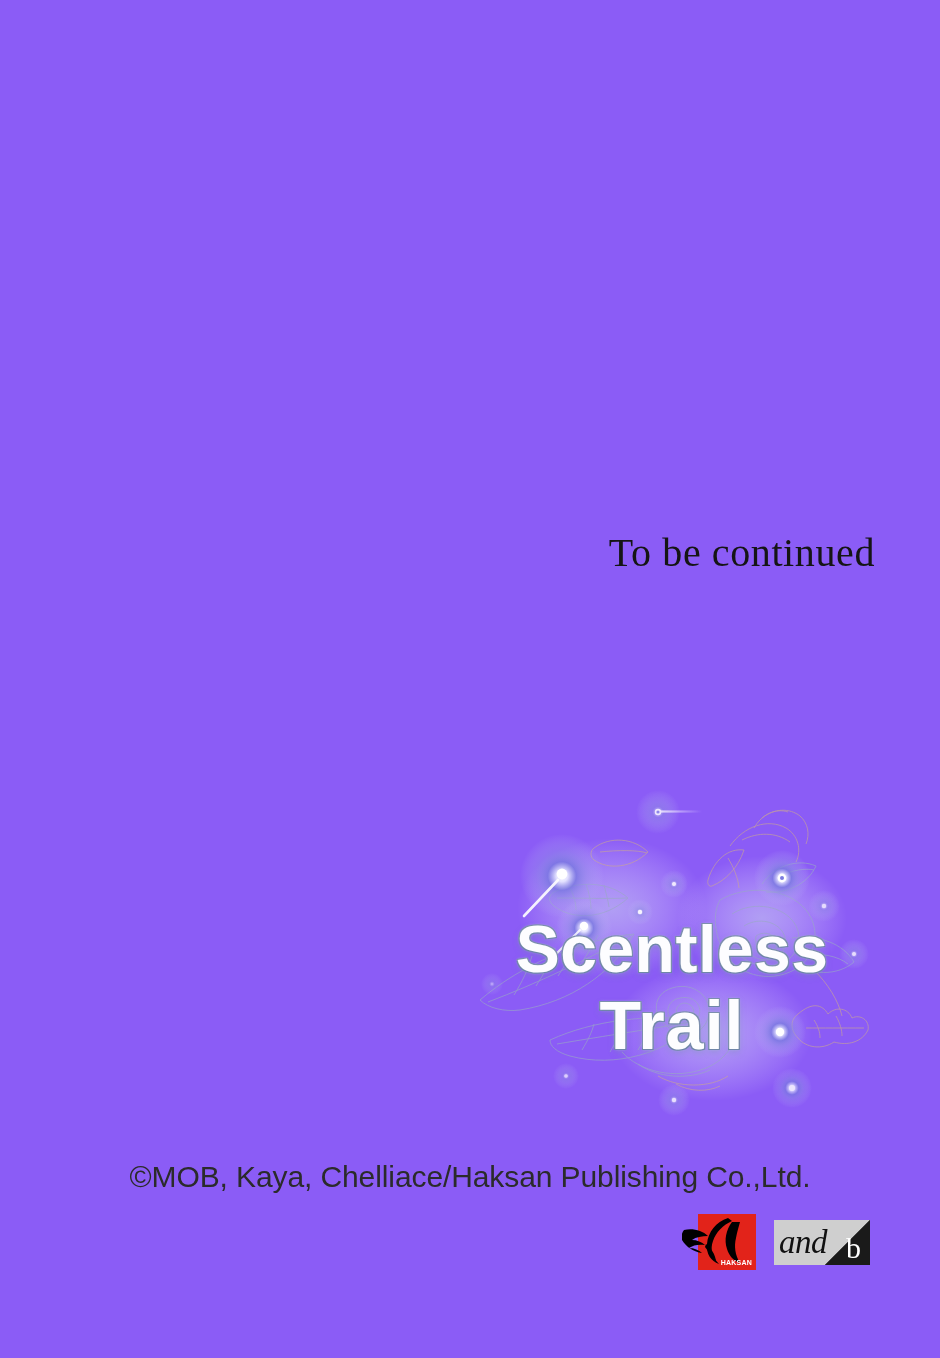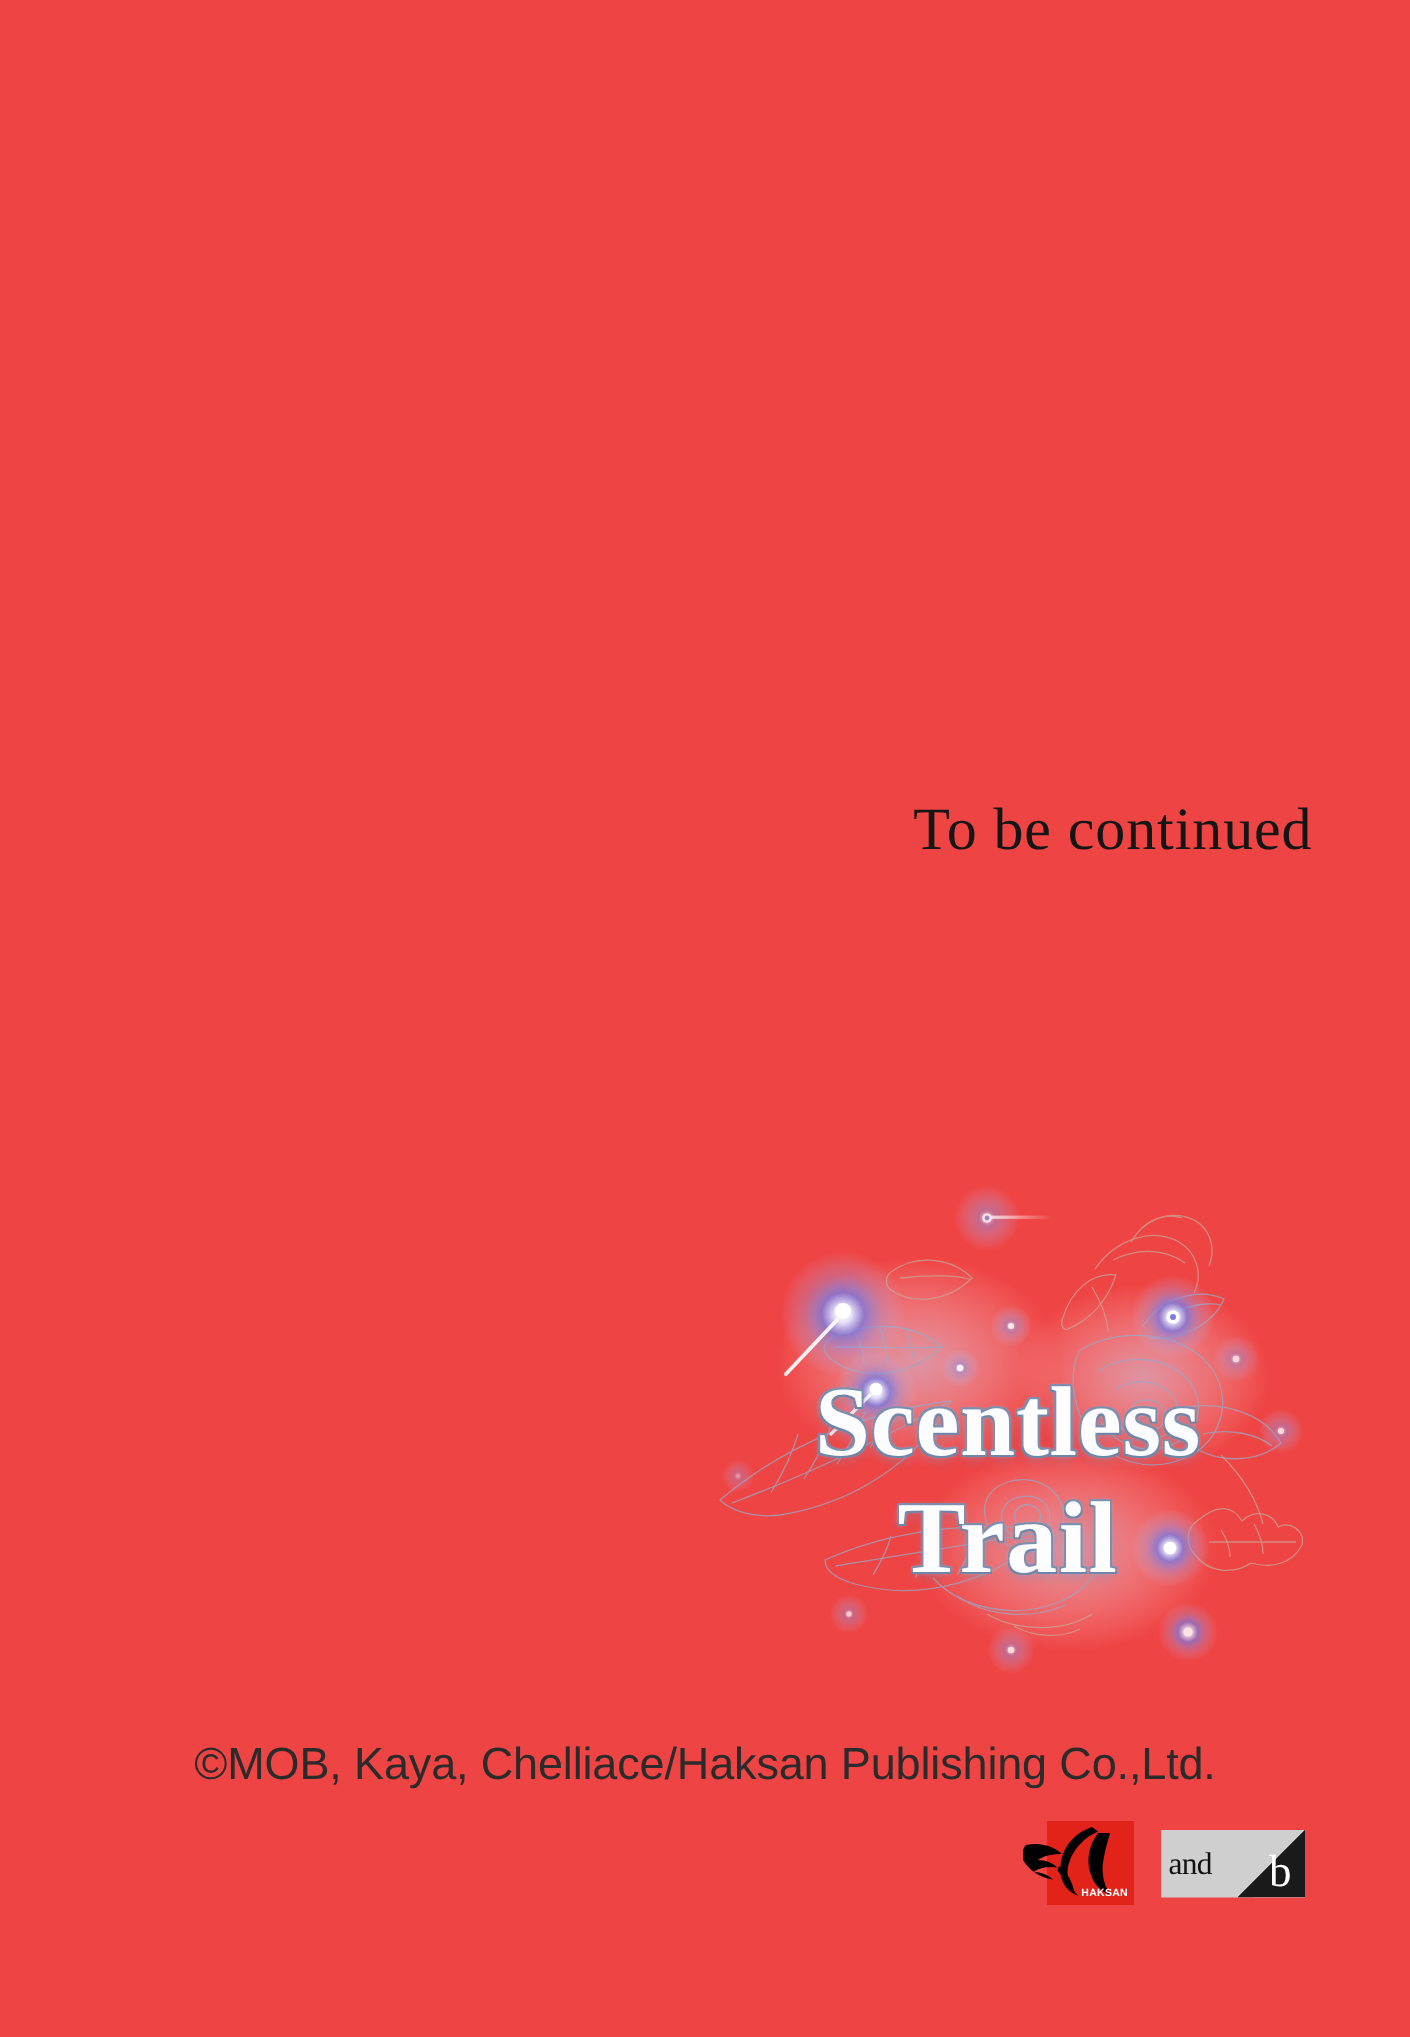--- a/index.html
+++ b/index.html
@@ -9,21 +9,21 @@
     background: #ffffff;
   }
   body {
     font-family: "Liberation Sans", sans-serif;
   }
   .page {
     position: relative;
     width: 940px;
     height: 1358px;
     margin: 0 auto;
-    background: #ef4444;
+    background: #8b5cf6;
     overflow: hidden;
   }
 
   
   .tbc {
     position: absolute;
     left: 0;
     top: 528px;
     width: 875px;
     text-align: right;
@@ -54,21 +54,21 @@
   .logo-text {
     position: absolute;
     inset: 0;
     pointer-events: none;
   }
 
   .logo-line {
     position: absolute;
     width: 100%;
     text-align: center;
-    font-family: Liberation Serif, serif;
+    font-family: Liberation Sans, sans-serif;
     font-weight: 700;
     color: #fdfdff;
     white-space: nowrap;
   }
   .logo-line-1 {
     top: 126px;
     font-size: 66px;
     line-height: 70px;
     letter-spacing: 0.5px;
     text-shadow:
@@ -150,25 +150,26 @@
     width: 96px;
     height: 45px;
     background: #cfcfcf;
     overflow: hidden;
   }
   .andb-logo .and-text {
     position: absolute;
     left: 5px;
     top: 1px;
     font-family: "Liberation Serif", "DejaVu Serif", serif;
-    font-size: 21px;
+    font-size: 33px;
     line-height: 43px;
     font-weight: 400;
     color: #111111;
     letter-spacing: -0.5px;
+    font-style: italic;
   }
   .andb-logo .tri {
     position: absolute;
     right: 0;
     top: 0;
     width: 45px;
     height: 45px;
   }
   .andb-logo .b-text {
     position: absolute;

